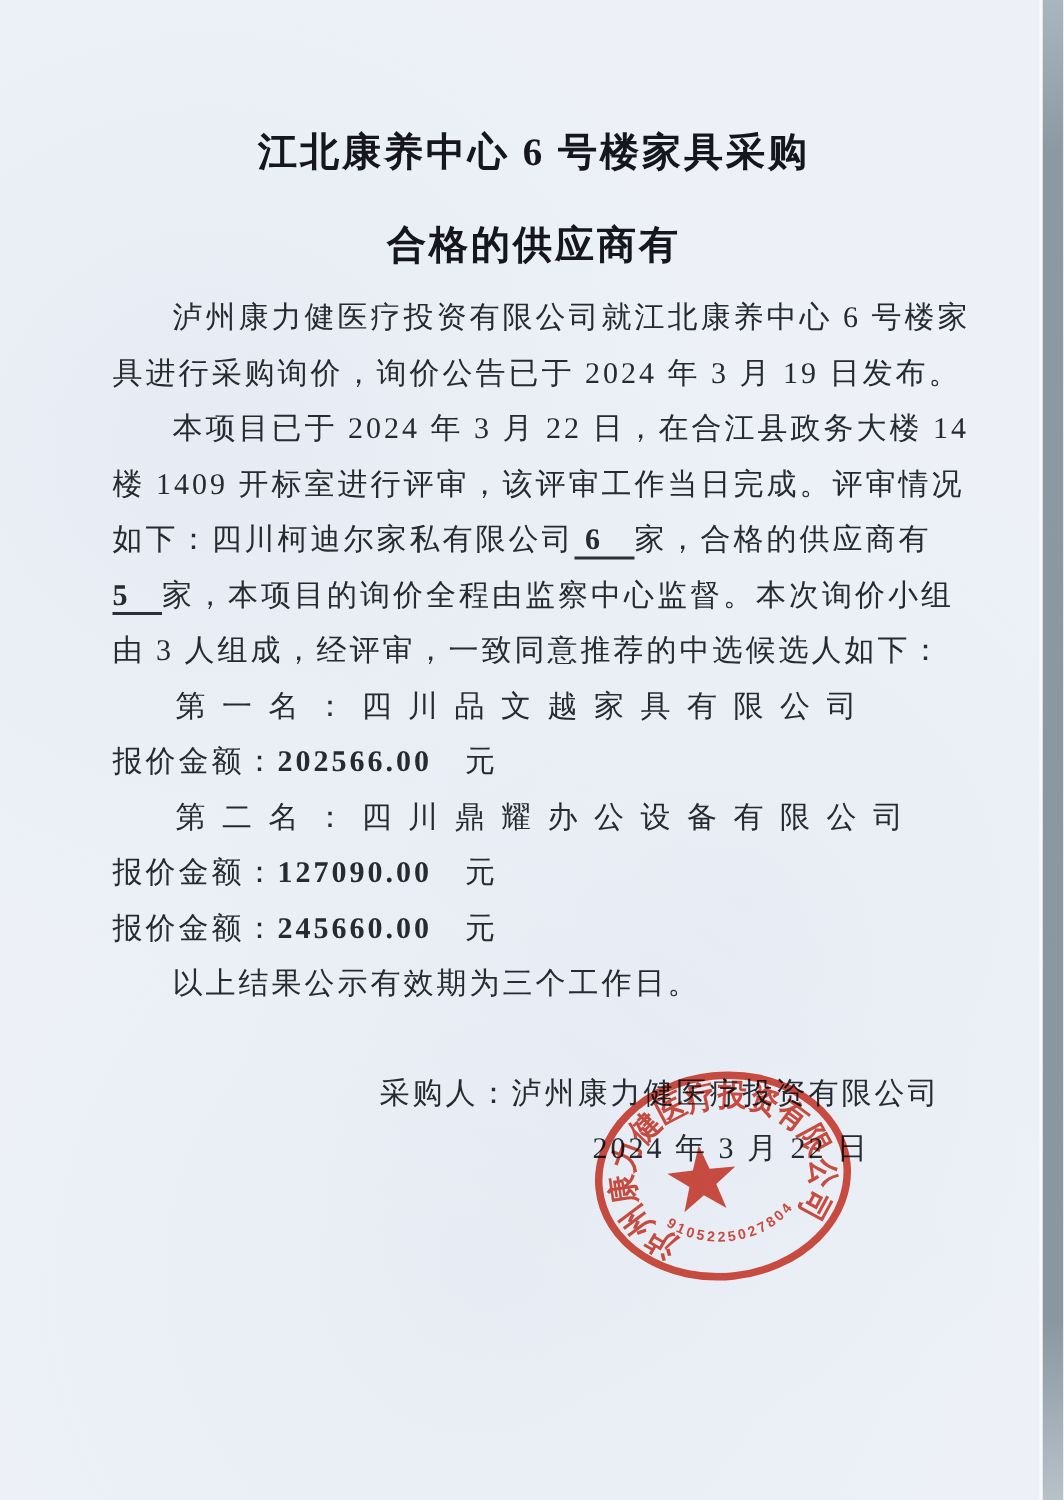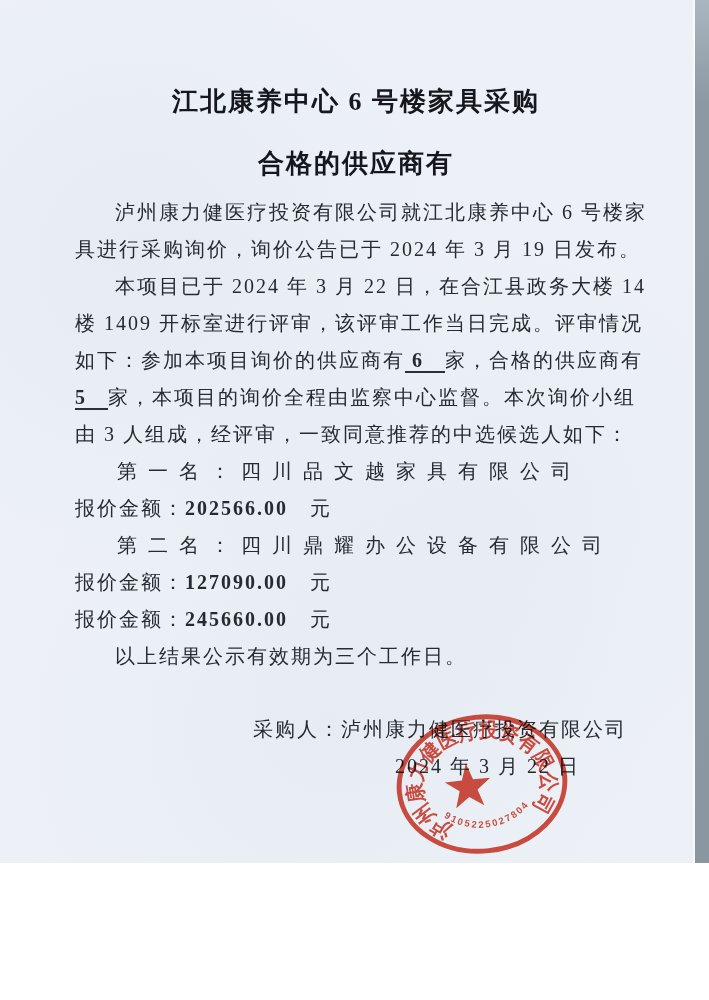--- a/index.html
+++ b/index.html
@@ -1,18 +1,18 @@
 <!DOCTYPE html>
 <html><head>
 <meta charset="utf-8">
 <style>
   html,body{margin:0;padding:0;}
   .page{
     position:relative;
-    width:709px;height:863px;
+    width:709px;height:1000px;
     background:#edf1f7;
     overflow:hidden;
     font-family:"Liberation Serif","DejaVu Serif",serif;
     color:#262a31;
   }
   
   .page::before{
     content:"";position:absolute;inset:0;pointer-events:none;
     background:
       radial-gradient(circle at 20% 30%, rgba(200,210,230,.18), transparent 40%),
@@ -68,21 +68,21 @@
 
   <div class="content">
     <div class="title title1">江北康养中心 6 号楼家具采购</div>
     <div class="title title2">合格的供应商有</div>
 
     <div class="body-lines" id="body-lines">
         <div class="line indent"><span>泸州康力健医疗投资有限公司就江北康养中心 6 号楼家</span></div>
         <div class="line"><span>具进行采购询价，询价公告已于 2024 年 3 月 19 日发布。</span></div>
         <div class="line indent"><span>本项目已于 2024 年 3 月 22 日，在合江县政务大楼 14</span></div>
         <div class="line"><span>楼 1409 开标室进行评审，该评审工作当日完成。评审情况</span></div>
-        <div class="line"><span>如下：参加本项目询价的供应商有</span><span class="seg-u seg-b">&nbsp;6&nbsp;&nbsp;&nbsp;</span><span>家，合格的供应商有</span></div>
+        <div class="line"><span>如下：四川柯迪尔家私有限公司</span><span class="seg-u seg-b">&nbsp;6&nbsp;&nbsp;&nbsp;</span><span>家，合格的供应商有</span></div>
         <div class="line"><span class="seg-u seg-b">5&nbsp;&nbsp;&nbsp;</span><span>家，本项目的询价全程由监察中心监督。本次询价小组</span></div>
         <div class="line"><span>由 3 人组成，经评审，一致同意推荐的中选候选人如下：</span></div>
         <div class="line rank"><span>第一名：四川品文越家具有限公司</span></div>
         <div class="line"><span>报价金额：</span><span class="seg-b">202566.00</span><span>　元</span></div>
         <div class="line rank"><span>第二名：四川鼎耀办公设备有限公司</span></div>
         <div class="line"><span>报价金额：</span><span class="seg-b">127090.00</span><span>　元</span></div>
         <div class="line"><span>报价金额：</span><span class="seg-b">245660.00</span><span>　元</span></div>
         <div class="line indent"><span>以上结果公示有效期为三个工作日。</span></div>
       </div>
 

